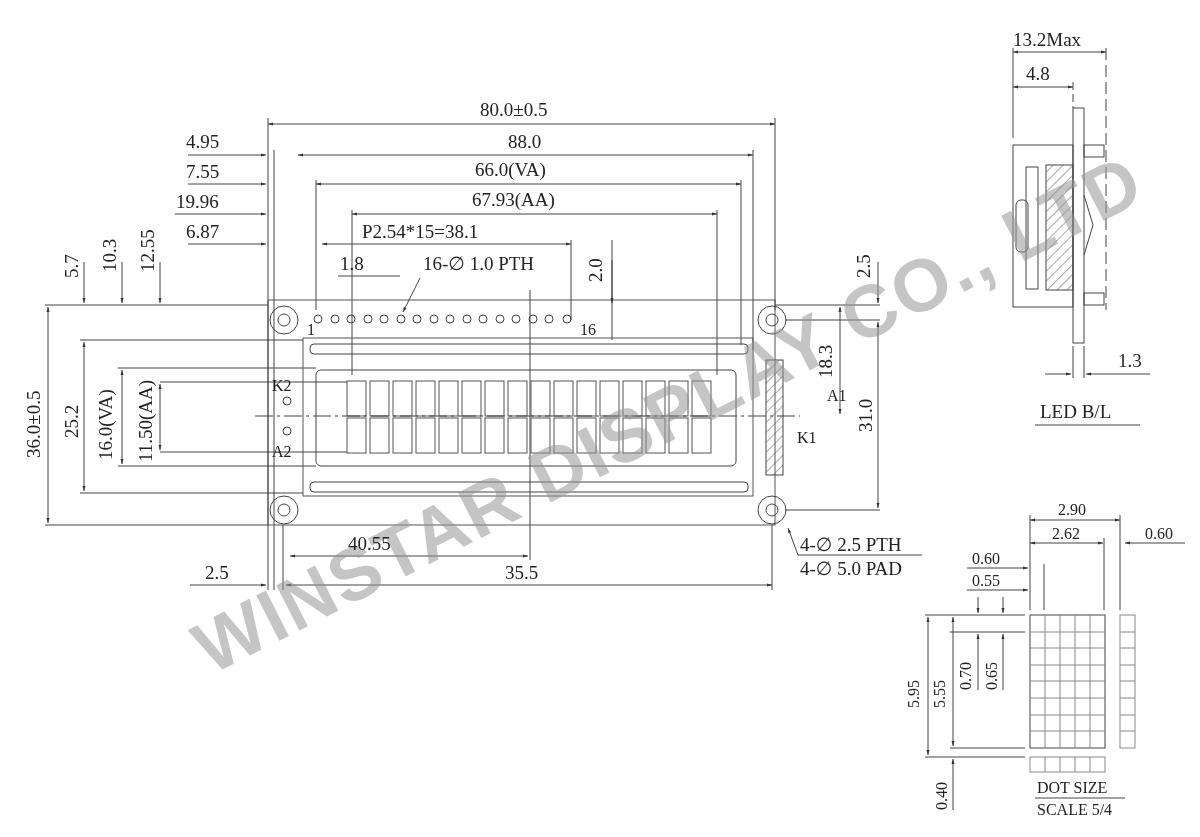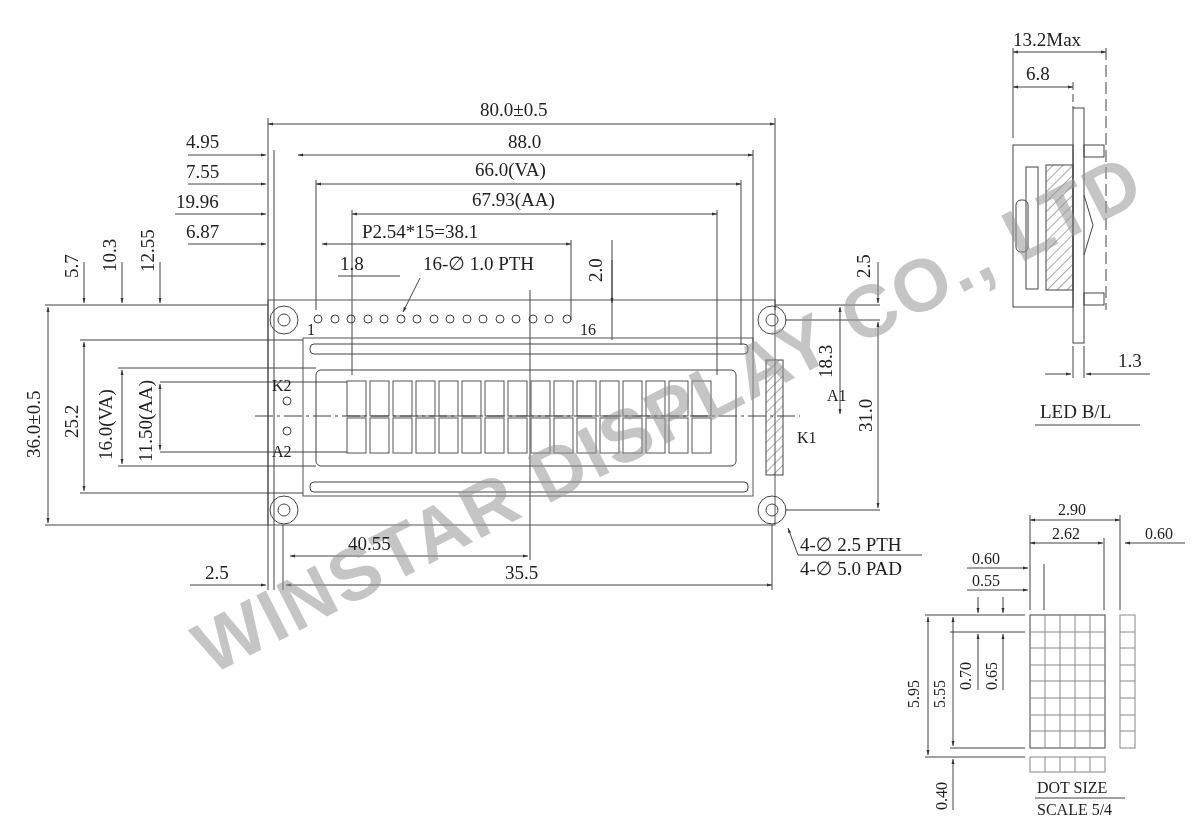--- a/index.html
+++ b/index.html
@@ -263,21 +263,21 @@
 <div class="lbl vert" style="left:100px;top:272px">10.3</div>
 <div class="lbl vert" style="left:138px;top:272px">12.55</div>
 <div class="lbl vert" style="left:62px;top:438px">25.2</div>
 <div class="lbl vert" style="left:96px;top:460px">16.0(VA)</div>
 <div class="lbl vert" style="left:136px;top:462px">11.50(AA)</div>
 <div class="lbl vert" style="left:854px;top:278px">2.5</div>
 <div class="lbl vert" style="left:816px;top:378px">18.3</div>
 <div class="lbl vert" style="left:856px;top:432px">31.0</div>
 
 <div class="lbl" style="left:1013px;top:30px">13.2Max</div>
-<div class="lbl" style="left:1026px;top:64px">6.8</div>
+<div class="lbl" style="left:1026px;top:64px">4.8</div>
 <div class="lbl" style="left:1118px;top:351px">1.3</div>
 <div class="lbl" style="left:1040px;top:402px">LED B/L</div>
 
 <div class="lbl sm" style="left:1058px;top:502px">2.90</div>
 <div class="lbl sm" style="left:1052px;top:526px">2.62</div>
 <div class="lbl sm" style="left:1145px;top:526px">0.60</div>
 <div class="lbl sm" style="left:972px;top:551px">0.60</div>
 <div class="lbl sm" style="left:972px;top:573px">0.55</div>
 <div class="lbl sm vert" style="left:958px;top:690px">0.70</div>
 <div class="lbl sm vert" style="left:984px;top:690px">0.65</div>

